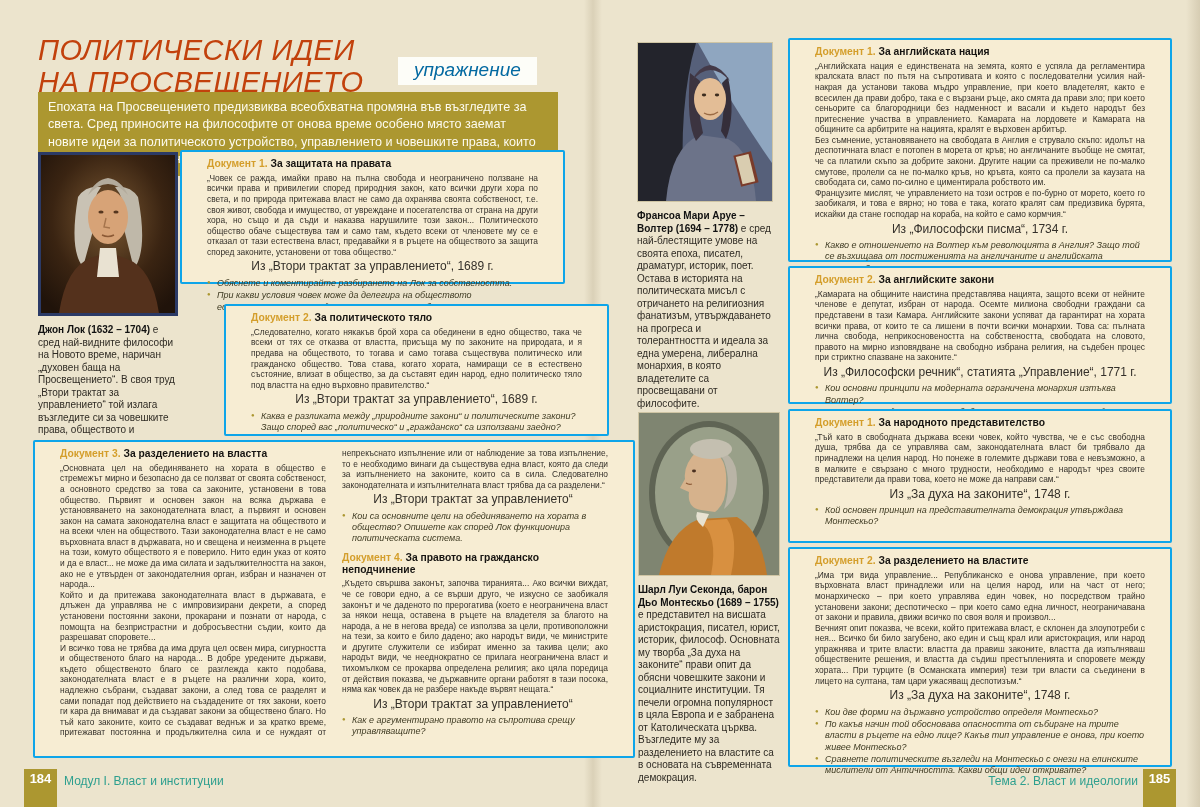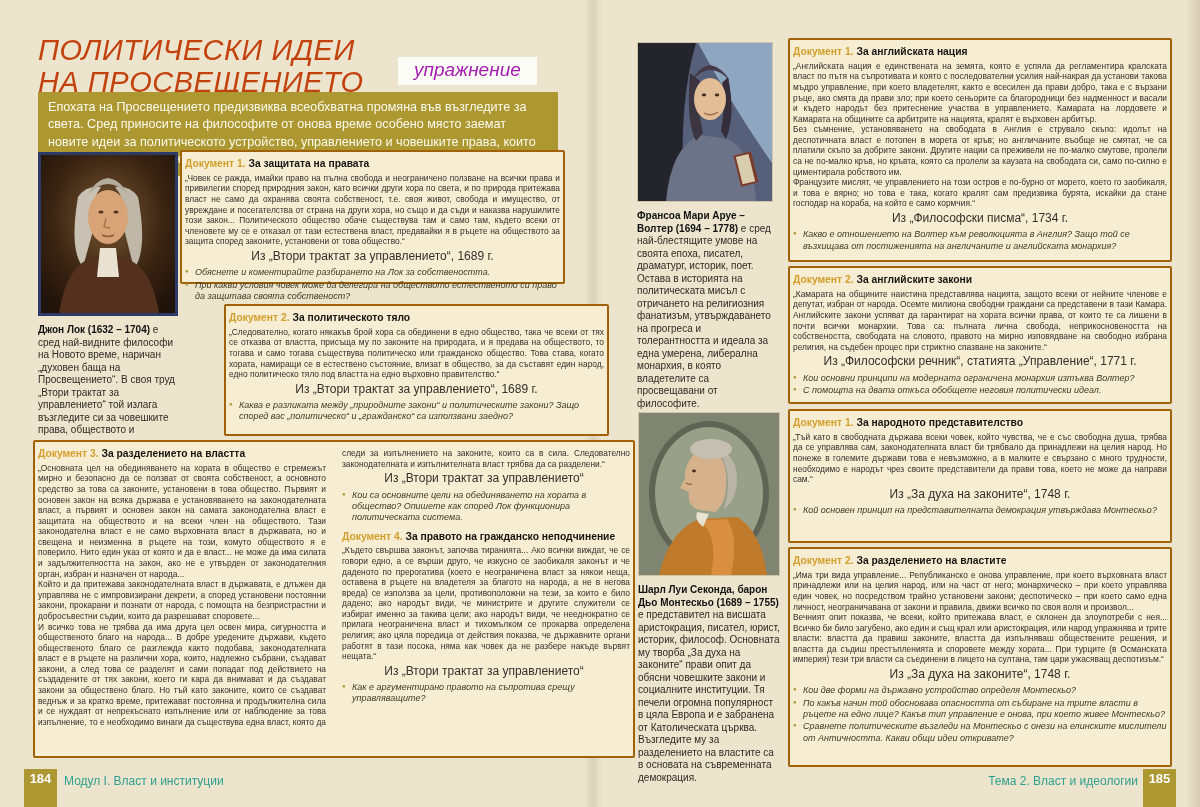--- a/index.html
+++ b/index.html
@@ -10,36 +10,36 @@
     color:#2f2b24;
   }
   .gutter{position:absolute;left:584px;top:0;width:18px;height:807px;
     background:linear-gradient(90deg,rgba(90,70,30,0) 0%,rgba(90,70,30,.12) 50%,rgba(90,70,30,0) 100%);}
   .edge-r{position:absolute;right:0;top:0;width:14px;height:807px;
     background:linear-gradient(270deg,rgba(90,70,30,.15),rgba(90,70,30,0));}
 
   
   .title{position:absolute;left:38px;top:34px;font-size:29px;line-height:32px;
     color:#c2410c;letter-spacing:.5px;font-style:italic;}
-  .exercise{position:absolute;left:398px;top:57px;background:#fdfdf8;color:#a21caf;
+  .exercise{position:absolute;left:398px;top:57px;background:#fdfdf8;color:#0369a1;
     font-style:italic;font-size:19px;padding:2px 16px 4px;}
   .intro{position:absolute;left:38px;top:92px;width:500px;background:#ac9730;color:#fdfbef;
     font-size:12.6px;line-height:1.38;padding:7px 10px;}
 
   
   .fig{position:absolute;}
   .fig svg{display:block;}
   .frame-navy{border:3px solid #2b3a66;}
   .frame-light{border:1px solid #cfc5a4;}
   .caption{position:absolute;font-size:10px;line-height:1.25;color:#2f2b24;}
   .caption .cap-b{font-weight:bold;color:#111;}
 
   
-  .docbox{position:absolute;background:#f7edd3;border:2px solid #a16207;border-radius:2px;
-    padding:6px 3px;box-sizing:border-box;}
+  .docbox{position:absolute;background:#f7edd3;border:2px solid #0ea5e9;border-radius:2px;
+    padding:6px 25px;box-sizing:border-box;}
   .dochead{font-size:10.3px;line-height:1.15;margin:0 0 3px 0;}
   .doclabel{color:#d49e2b;font-weight:bold;}
   .doctitle{color:#171512;font-weight:bold;}
   .docbody{font-size:8.4px;line-height:1.26;text-align:justify;white-space:pre-line;color:#34302a;}
   .docsource{font-size:12px;line-height:1.2;text-align:center;margin-top:2px;color:#34302a;}
   .docq{list-style:none;margin:4px 0 0 0;padding:0;}
   .docq li{position:relative;font-size:9px;line-height:1.26;font-style:italic;color:#3e3a22;
     padding-left:10px;margin-top:1px;}
   .docq li::before{content:"●";position:absolute;left:0;top:1px;font-size:6px;color:#ac9730;font-style:normal;}
   .cols{column-count:2;column-gap:16px;column-fill:auto;height:290px;}

